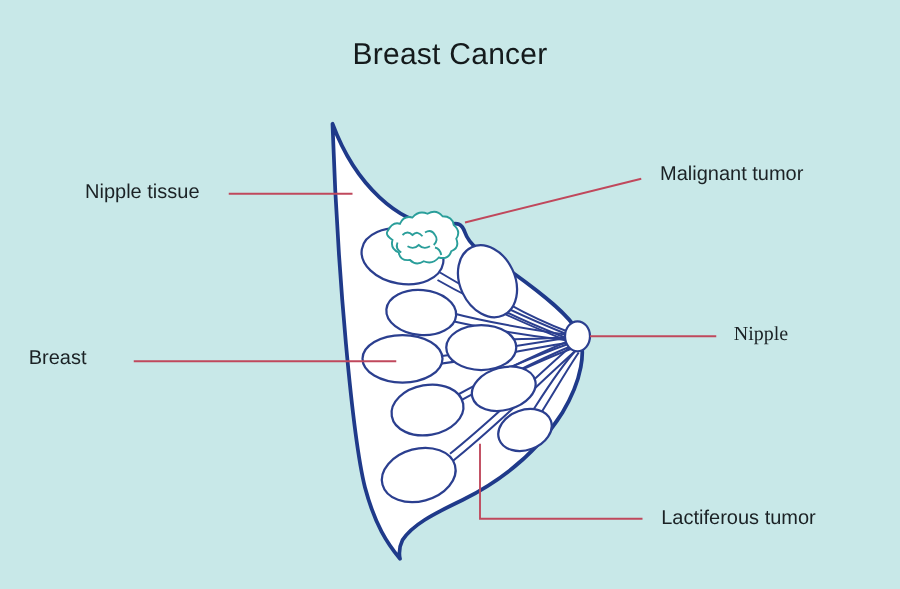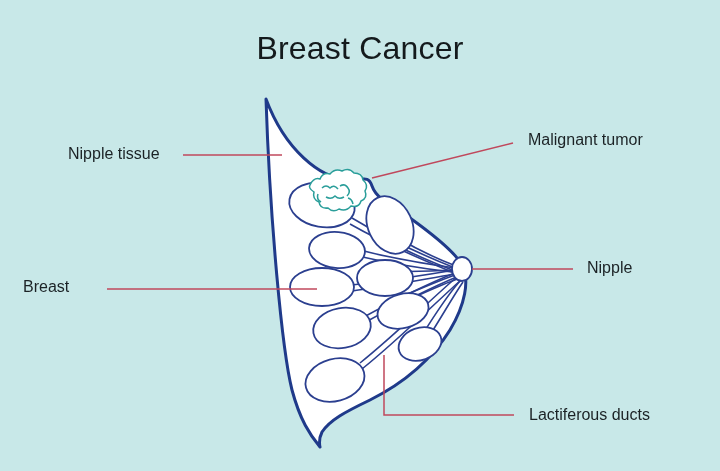--- a/index.html
+++ b/index.html
@@ -4,21 +4,21 @@
 <style>
   html, body { margin: 0; padding: 0; }
   body {
     width: 720px; height: 471px; overflow: hidden;
     background: #c8e8e8;
     font-family: "Liberation Sans", "DejaVu Sans", sans-serif;
     position: relative;
   }
   .title {
     position: absolute; left: 0; width: 720px; top: 30px;
-    text-align: center; font-size: 32px; color: #141a1c;
+    text-align: center; font-size: 24px; color: #141a1c;
     letter-spacing: 0.2px;
   }
   .label {
     position: absolute; font-size: 16px; color: #1b2225;
     white-space: nowrap;
   }
   svg.diagram { position: absolute; left: 0; top: 0; }
 </style>
 </head>
 <body>
@@ -77,14 +77,14 @@
     <line x1="107" y1="289" x2="317" y2="289"></line>
     <line x1="372" y1="178" x2="513" y2="143"></line>
     <line x1="472" y1="269" x2="573" y2="269"></line>
     <polyline points="384,355 384,415 514,415"></polyline>
   </g>
 </svg>
 
 <div class="label" style="left:68px; top:145px;">Nipple tissue</div>
 <div class="label" style="left:23px; top:278px;">Breast</div>
 <div class="label" style="left:528px; top:131px;">Malignant tumor</div>
-<div class="label" style="left:587px; top:259px;">Nipple</div>
-<div class="label" style="left:529px; top:406px;">Lactiferous ducts</div>
+<div class="label" style="left:587px; top:259px;font-family:Liberation Serif, serif;">Nipple</div>
+<div class="label" style="left:529px; top:406px;">Lactiferous tumor</div>
 
 </body></html>

